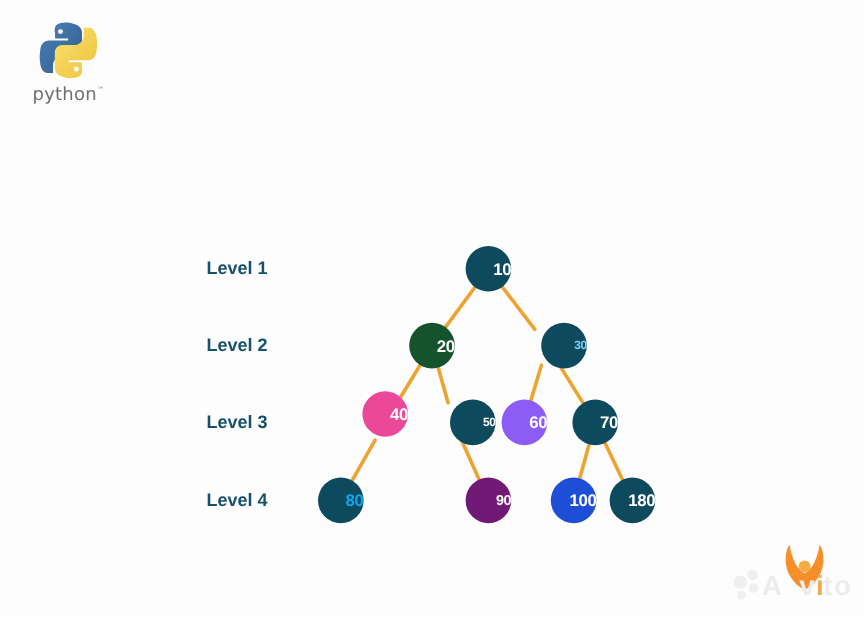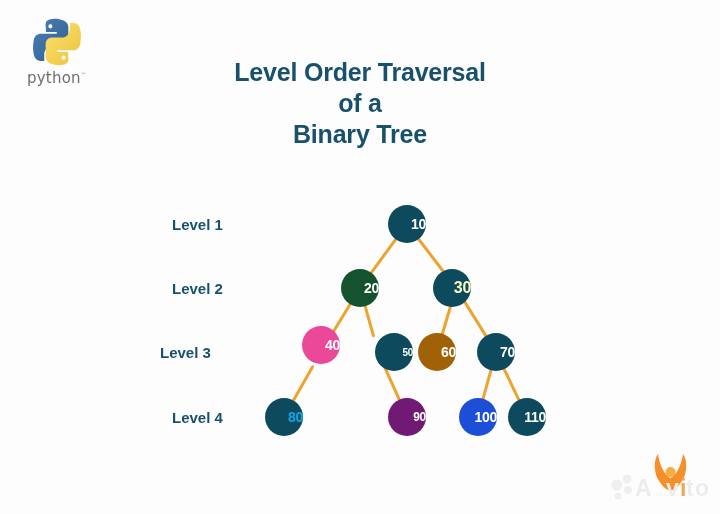--- a/index.html
+++ b/index.html
@@ -126,78 +126,73 @@
           <stop offset="0%" stop-color="#fbe06e"></stop>
           <stop offset="100%" stop-color="#edc33d"></stop>
         </linearGradient>
       </defs>
       <path fill="url(#pyBlue)" d="M54 6c-12 0-21 2-22.5 8.5-1 4.5-1 9 0 9v10.5h23v3.5H21c-8 0-14 5-15.5 15.5C4 64 4 70 5.5 79.5 7 89 12 95 20 95h8V81c0-9 7.5-16.5 16.5-16.5h21c7.5 0 13.5-6 13.5-13.5V23.5C79 16 72.5 10 65 8.5 61.5 7.5 57.5 6 54 6zM41 17.5a4.4 4.4 0 110 8.8 4.4 4.4 0 010-8.8z"></path>
       <path fill="url(#pyYellow)" d="M56 104c12 0 21-2 22.5-8.5 1-4.5 1-9 0-9V76H55.5v-3.5H89c8 0 14-5 15.5-15.5C106 46 106 40 104.5 30.5 103 21 98 15 90 15h-8v14c0 9-7.5 16.5-16.5 16.5h-21C37 45.5 31 51.5 31 59v27.5C31 94 37.5 100 45 101.5c3.5 1 7.5 2.5 11 2.5zM69 92.5a4.4 4.4 0 110-8.8 4.4 4.4 0 010 8.8z"></path>
     </svg>
     <span class="wordmark"><span>python</span><span class="tm">™</span></span>
   </div>
 
-  <div id="title-block">
-    <span class="line">Level Order Traversal</span>
-    <span class="line">of a</span>
-    <span class="line">Binary Tree</span>
-  </div>
 
   <div id="tree-area">
     <svg id="tree-svg" width="720" height="514">
         <line x1="396.9375384505293" y1="237.70207530140686" x2="370.0624615494707" y2="274.29792469859314" stroke="#eda32e" stroke-width="3" stroke-linecap="round"></line>
         <line x1="417.33447854618754" y1="237.4980944276735" x2="445.66552145381246" y2="274.5019055723265" stroke="#eda32e" stroke-width="3" stroke-linecap="round"></line>
         <line x1="351.15370706451716" y1="302.51699353515136" x2="329.84629293548284" y2="337.48300646484864" stroke="#eda32e" stroke-width="3" stroke-linecap="round"></line>
         <line x1="364.6026748076108" y1="304.3650659826163" x2="373.3973251923892" y2="335.6349340173837" stroke="#eda32e" stroke-width="3" stroke-linecap="round"></line>
         <line x1="451.16182909675274" y1="304.2969967267276" x2="441.83817090324726" y2="335.7030032732724" stroke="#eda32e" stroke-width="3" stroke-linecap="round"></line>
         <line x1="465.0099819800541" y1="302.4159711680865" x2="486.9900180199459" y2="337.5840288319135" stroke="#eda32e" stroke-width="3" stroke-linecap="round"></line>
         <line x1="312.5901274455651" y1="366.77410043346674" x2="292.4098725544349" y2="402.22589956653326" stroke="#eda32e" stroke-width="3" stroke-linecap="round"></line>
         <line x1="384.926507782939" y1="367.52493123762184" x2="400.073492217061" y2="401.47506876237816" stroke="#eda32e" stroke-width="3" stroke-linecap="round"></line>
         <line x1="491.4630555893175" y1="368.38341037190906" x2="482.5369444106825" y2="400.61658962809094" stroke="#eda32e" stroke-width="3" stroke-linecap="round"></line>
         <line x1="503.318032922988" y1="367.3442625804587" x2="519.681967077012" y2="401.6557374195413" stroke="#eda32e" stroke-width="3" stroke-linecap="round"></line>
       </svg>
     <div id="level-labels">
         <div class="level-label" style="left: 172px; top: 224px;">Level 1</div>
         <div class="level-label" style="left: 172px; top: 288px;">Level 2</div>
-        <div class="level-label" style="left: 160px; top: 352px;">Level 3</div>
+        <div class="level-label" style="left: 172px; top: 352px;">Level 3</div>
         <div class="level-label" style="left: 172px; top: 417px; text-align: center;">Level 4</div>
       </div>
     <div id="tree-nodes">
         <div class="node" style="left: 407px; top: 224px; width: 38px; height: 38px; font-size: 14px; background: rgb(14, 74, 94); color: rgb(255, 255, 255);">
           <span>10</span>
         </div>
         <div class="node" style="left: 360px; top: 288px; width: 38px; height: 38px; font-size: 14px; background: #14532d; color: rgb(255, 255, 255);">
           <span>20</span>
         </div>
-        <div class="node" style="left: 452px; top: 288px; width: 38px; height: 38px; font-size: 16px; background: rgb(14, 74, 94); color: #fef9c3;">
+        <div class="node" style="left: 470px; top: 288px; width: 38px; height: 38px; font-size: 10px; background: rgb(14, 74, 94); color: #7dd3fc;">
           <span>30</span>
         </div>
         <div class="node" style="left: 321px; top: 345px; width: 38px; height: 38px; font-size: 14px; background: #ec4899; color: rgb(255, 255, 255);">
           <span>40</span>
         </div>
         <div class="node" style="left: 394px; top: 352px; width: 38px; height: 38px; font-size: 10px; background: rgb(14, 74, 94); color: rgb(255, 255, 255);">
           <span>50</span>
         </div>
-        <div class="node" style="left: 437px; top: 352px; width: 38px; height: 38px; font-size: 14px; background: #a16207; color: rgb(255, 255, 255);">
+        <div class="node" style="left: 437px; top: 352px; width: 38px; height: 38px; font-size: 14px; background: #8b5cf6; color: rgb(255, 255, 255);">
           <span>60</span>
         </div>
         <div class="node" style="left: 496px; top: 352px; width: 38px; height: 38px; font-size: 14px; background: rgb(14, 74, 94); color: rgb(255, 255, 255);">
           <span>70</span>
         </div>
         <div class="node" style="left: 284px; top: 417px; width: 38px; height: 38px; font-size: 14px; background: rgb(14, 74, 94); color: #0ea5e9;">
           <span>80</span>
         </div>
         <div class="node" style="left: 407px; top: 417px; width: 38px; height: 38px; font-size: 12px; background: #701a75; color: rgb(255, 255, 255);">
           <span>90</span>
         </div>
         <div class="node" style="left: 478px; top: 417px; width: 38px; height: 38px; font-size: 14px; background: #1d4ed8; color: rgb(255, 255, 255);">
           <span>100</span>
         </div>
         <div class="node" style="left: 527px; top: 417px; width: 38px; height: 38px; font-size: 14px; background: rgb(14, 74, 94); color: rgb(255, 255, 255);">
-          <span>110</span>
+          <span>180</span>
         </div>
       </div>
   </div>
 
   <div id="avito-watermark">
     <svg viewBox="0 0 208 112" width="104" height="56">
       <g id="wm-dots">
         <circle cx="14" cy="70" r="11" fill="#efefef"></circle>
         <circle cx="34" cy="58" r="9" fill="#efefef"></circle>
         <circle cx="36" cy="80" r="8" fill="#efefef"></circle>

